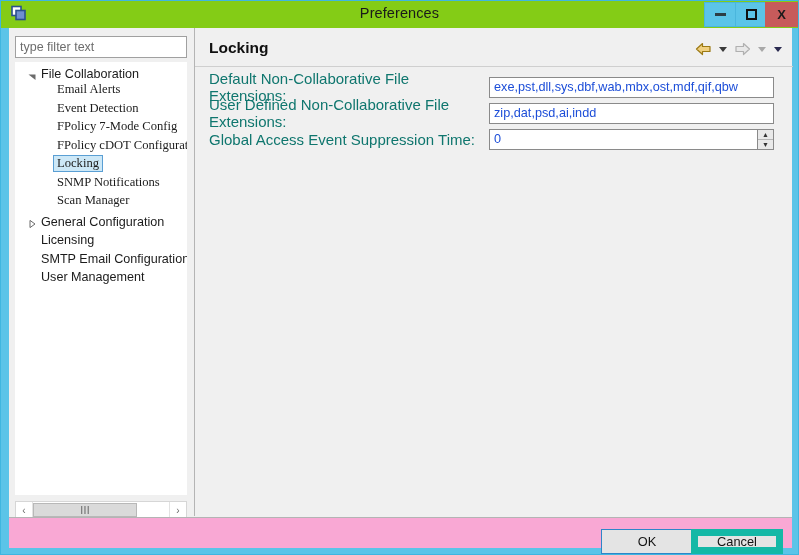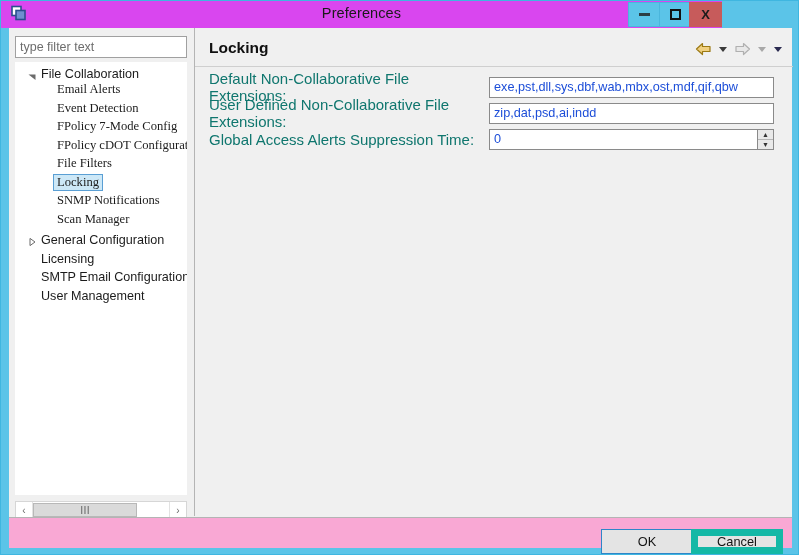--- a/index.html
+++ b/index.html
@@ -15,22 +15,22 @@
   #window {
     position: relative;
     width: 799px; height: 555px;
     background: #5bc4e8;
     border: 1px solid #3fb6e0;
   }
 
   
   #titlebar {
     position: absolute; left: 0; top: 0;
-    width: 721px; height: 27px;
-    background: #d946ef;
+    width: 797px; height: 27px;
+    background: #84cc16;
     display: flex;
     align-items: center;
   }
   #app-icon {
     position: absolute; left: 8px; top: 4px;
     width: 20px; height: 18px;
   }
   #title-text {
     position: absolute; left: 0; right: 0; top: 4px;
     text-align: center;
@@ -271,23 +271,20 @@
           </div>
           <div class="tnode lvl2">
             <span class="tlabel">Event Detection</span>
           </div>
           <div class="tnode lvl2">
             <span class="tlabel">FPolicy 7-Mode Config</span>
           </div>
           <div class="tnode lvl2">
             <span class="tlabel">FPolicy cDOT Configuration</span>
           </div>
-          <div class="tnode lvl2">
-            <span class="tlabel">File Filters</span>
-          </div>
           <div class="tnode lvl2 selected">
             <span class="tlabel">Locking</span>
           </div>
           <div class="tnode lvl2">
             <span class="tlabel">SNMP Notifications</span>
           </div>
           <div class="tnode lvl2">
             <span class="tlabel">Scan Manager</span>
           </div>
           <div class="tnode lvl1">
@@ -357,21 +354,21 @@
         <div class="flabel">Default Non-Collaborative File Extensions:</div>
         <input class="ftext" type="text" value="exe,pst,dll,sys,dbf,wab,mbx,ost,mdf,qif,qbw" style="">
       </div>
 
       <div class="frow" id="row1">
         <div class="flabel">User Defined Non-Collaborative File Extensions:</div>
         <input class="ftext" type="text" value="zip,dat,psd,ai,indd" style="">
       </div>
 
       <div class="frow" id="row2">
-        <div class="flabel">Global Access Alerts Suppression Time:</div>
+        <div class="flabel">Global Access Event Suppression Time:</div>
         <div class="spinwrap">
           <input class="ftext" type="text" value="0" style="">
           <div class="spinbtns">
             <div class="spinbtn up">▲</div>
             <div class="spinbtn down">▼</div>
           </div>
         </div>
       </div>
     </div>
 

